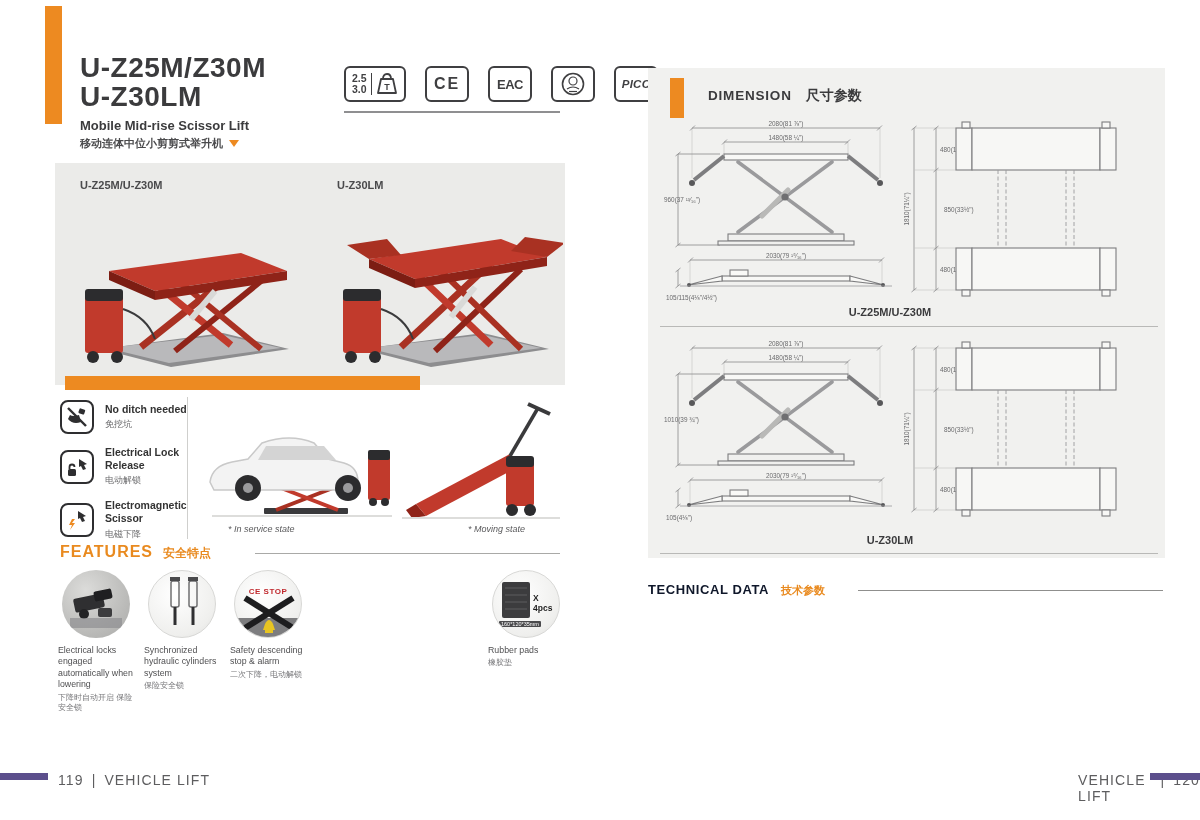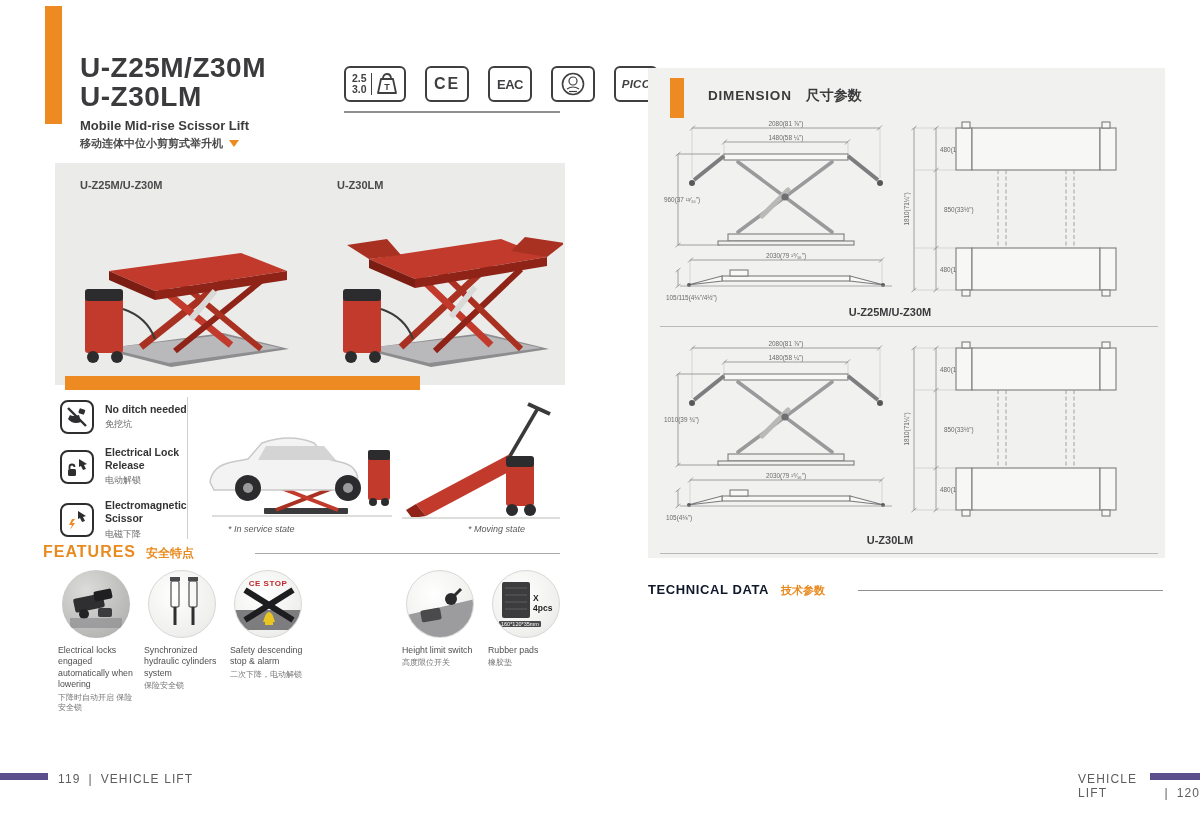--- a/index.html
+++ b/index.html
@@ -43,21 +43,21 @@
 
   .fcircle { width:68px; height:68px; border-radius:50%; overflow:hidden; position:relative;
     background:radial-gradient(circle at 35% 30%, #dcdcda 0%, #bdbdbb 60%, #a9a9a7 100%); }
   .fcircle.light { background:radial-gradient(circle at 40% 35%, #ffffff 0%, #efefed 70%, #dddddb 100%); border:1px solid #d8d8d6; }
   .fcap-en { font-size:8.8px; color:#4f4f51; line-height:1.3; margin-top:7px; }
   .fcap-cn { font-size:8px; color:#77777a; line-height:1.3; margin-top:2px; }
   .ce-stop { font-size:8px; font-weight:800; color:#c0282d; letter-spacing:.5px; }
   .pad-qty { font-size:8.5px; font-weight:800; color:#1e1e1e; }
   .pad-size { font-size:5.5px; color:#fff; background:#4a4a4c; padding:0 2px; border-radius:1px; }
 
-  .footer-text { font-size:12px; letter-spacing:1.1px; color:#5d5d5f; display:flex; gap:8px; align-items:flex-end; }
+  .footer-text { font-size:14px; letter-spacing:1.1px; color:#5d5d5f; display:flex; gap:8px; align-items:flex-start; }
   .footer-bar { background:#5c4f8c; height:7px; }
 
   
   .dim-panel { background:#f1f1ef; }
   .section-title-en { font-size:13.5px; font-weight:800; color:#3b3b3d; letter-spacing:.8px; }
   .section-title-cn { font-size:14px; font-weight:700; color:#3b3b3d; margin-left:14px; }
   .tech-title-en { font-size:13px; font-weight:800; color:#0f172a; letter-spacing:.6px; }
   .tech-title-cn { font-size:11px; font-weight:700; color:#e98a1f; margin-left:12px; }
   .diagram-caption { font-size:11px; font-weight:700; color:#3b3b3d; }
   svg text.dim { font-family:"Liberation Sans", sans-serif; font-size:6.4px; fill:#6a6a6c; }
@@ -221,21 +221,21 @@
       <line x1="108" y1="64" x2="136" y2="16" stroke="#3a3a3c" stroke-width="3.5"></line>
       <line x1="126" y1="12" x2="148" y2="22" stroke="#3a3a3c" stroke-width="4"></line>
       <rect x="104" y="70" width="28" height="44" rx="3" fill="#c13a2c"></rect>
       <rect x="104" y="64" width="28" height="11" rx="3" fill="#2c2c2e"></rect>
       <circle cx="110" cy="118" r="6" fill="#2c2c2e"></circle>
       <circle cx="128" cy="118" r="6" fill="#2c2c2e"></circle>
       <line x1="0" y1="126" x2="158" y2="126" stroke="#dddddb" stroke-width="2"></line>
     </svg>
     <div class="abs state-caption" style="left:468px;top:524px;">* Moving state</div>
 
-    <div class="abs" style="left:43px;top:543px;">
+    <div class="abs" style="left:60px;top:543px;">
       <span class="features-title-en">FEATURES</span><span class="features-title-cn">安全特点</span>
     </div>
     <div class="abs rule" style="left:255px;top:553px;width:305px;"></div>
 
     <div class="abs" style="left:58px;top:570px;width:80px;">
       <div class="fcircle" style="margin-left:4px;">
         <svg width="68" height="68" viewBox="0 0 68 68">
           <rect x="12" y="26" width="30" height="14" rx="2" fill="#2f2f31" transform="rotate(-12 27 33)"></rect>
           <rect x="32" y="20" width="18" height="10" rx="2" fill="#1f1f21" transform="rotate(-12 41 25)"></rect>
           <circle cx="22" cy="44" r="5" fill="#232325"></circle>
@@ -257,46 +257,34 @@
           <rect x="21" y="6" width="10" height="4" fill="#4a4a4c"></rect>
           <rect x="39" y="6" width="10" height="4" fill="#4a4a4c"></rect>
         </svg>
       </div>
       <div class="fcap-en">Synchronized hydraulic cylinders system</div>
       <div class="fcap-cn">保险安全锁</div>
     </div>
 
     <div class="abs" style="left:230px;top:570px;width:80px;">
       <div class="fcircle light" style="margin-left:4px;text-align:center;">
-        <div class="ce-stop" style="margin-top:8px;">CE STOP</div>
+        <div class="ce-stop" style="margin-top:16px;">CE STOP</div>
         <svg width="68" height="44" viewBox="0 0 68 44" style="margin-top:-2px;">
           <rect x="0" y="24" width="68" height="20" fill="#7d7d7f"></rect>
           <line x1="10" y1="4" x2="58" y2="34" stroke="#1d1d1f" stroke-width="6"></line>
           <line x1="58" y1="4" x2="10" y2="34" stroke="#1d1d1f" stroke-width="6"></line>
           <path d="M30 30 q4 -8 8 0 l2 6 h-12 z" fill="#e8c522"></path>
           <rect x="30" y="36" width="8" height="3" fill="#e8c522"></rect>
         </svg>
       </div>
       <div class="fcap-en">Safety descending stop &amp; alarm</div>
       <div class="fcap-cn">二次下降，电动解锁</div>
     </div>
 
 
-    <div class="abs" style="left:402px;top:570px;width:80px;">
-      <div class="fcircle light" style="margin-left:4px;">
-        <svg width="68" height="68" viewBox="0 0 68 68">
-          <polygon points="0,44 68,28 68,68 0,68" fill="#9c9c9e"></polygon>
-          <rect x="14" y="38" width="20" height="12" rx="2" fill="#4a4a4c" transform="rotate(-10 24 44)"></rect>
-          <circle cx="44" cy="28" r="6" fill="#2b2b2d"></circle>
-          <line x1="44" y1="28" x2="54" y2="18" stroke="#2b2b2d" stroke-width="3"></line>
-        </svg>
-      </div>
-      <div class="fcap-en">Height limit switch</div>
-      <div class="fcap-cn">高度限位开关</div>
-    </div>
 
     <div class="abs" style="left:488px;top:570px;width:80px;">
       <div class="fcircle light" style="margin-left:4px;">
         <svg class="abs" width="30" height="38" viewBox="0 0 30 38" style="left:8px;top:10px;">
           <rect x="1" y="1" width="28" height="36" rx="2" fill="#3c3c3e"></rect>
           <g stroke="#5c5c5e" stroke-width="1">
             <line x1="4" y1="7" x2="26" y2="7"></line>
               <line x1="4" y1="14" x2="26" y2="14"></line>
             <line x1="4" y1="21" x2="26" y2="21"></line>
               <line x1="4" y1="28" x2="26" y2="28"></line>

